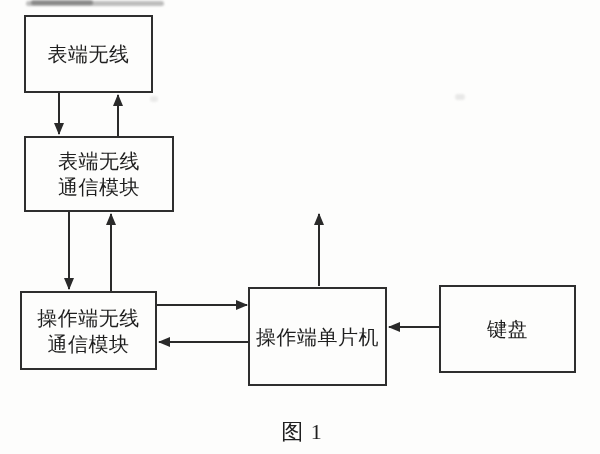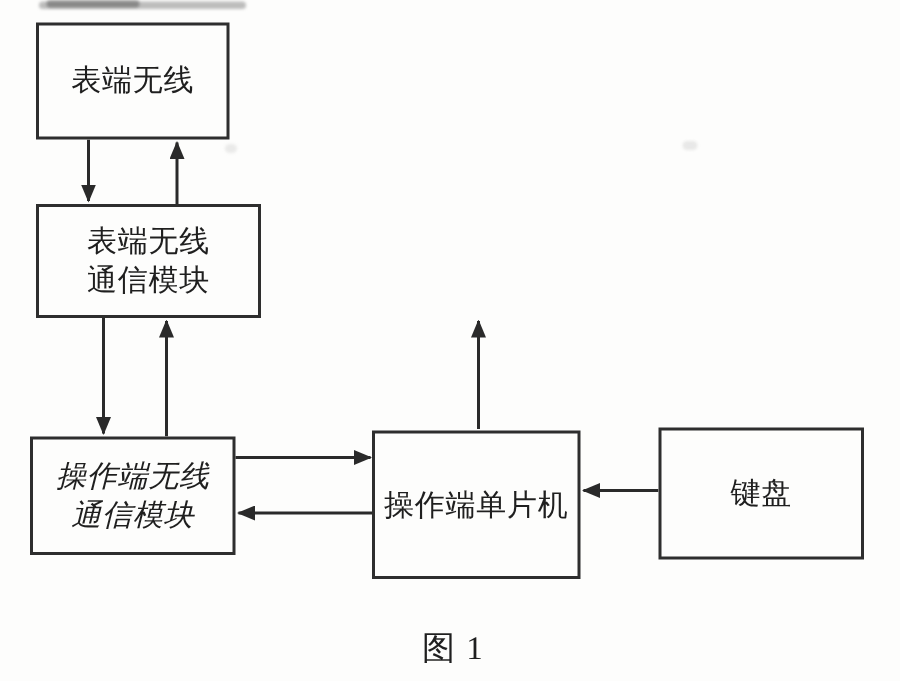--- a/index.html
+++ b/index.html
@@ -90,21 +90,21 @@
 
   <div class="box" style="left:24px;top:15px;width:129px;height:78px;">
     <span class="line">表端无线</span>
   </div>
 
   <div class="box" style="left:24px;top:136px;width:150px;height:76px;">
     <span class="line">表端无线</span>
     <span class="line">通信模块</span>
   </div>
 
-  <div class="box" style="left:20px;top:291px;width:137px;height:79px;font-style:italic;">
+  <div class="box" style="left:20px;top:291px;width:137px;height:79px;">
     <span class="line">操作端无线</span>
     <span class="line">通信模块</span>
   </div>
 
 
   <div class="box" style="left:248px;top:287px;width:139px;height:99px;">
     <span class="line">操作端单片机</span>
   </div>
 
   <div class="box" style="left:439px;top:285px;width:137px;height:88px;">

